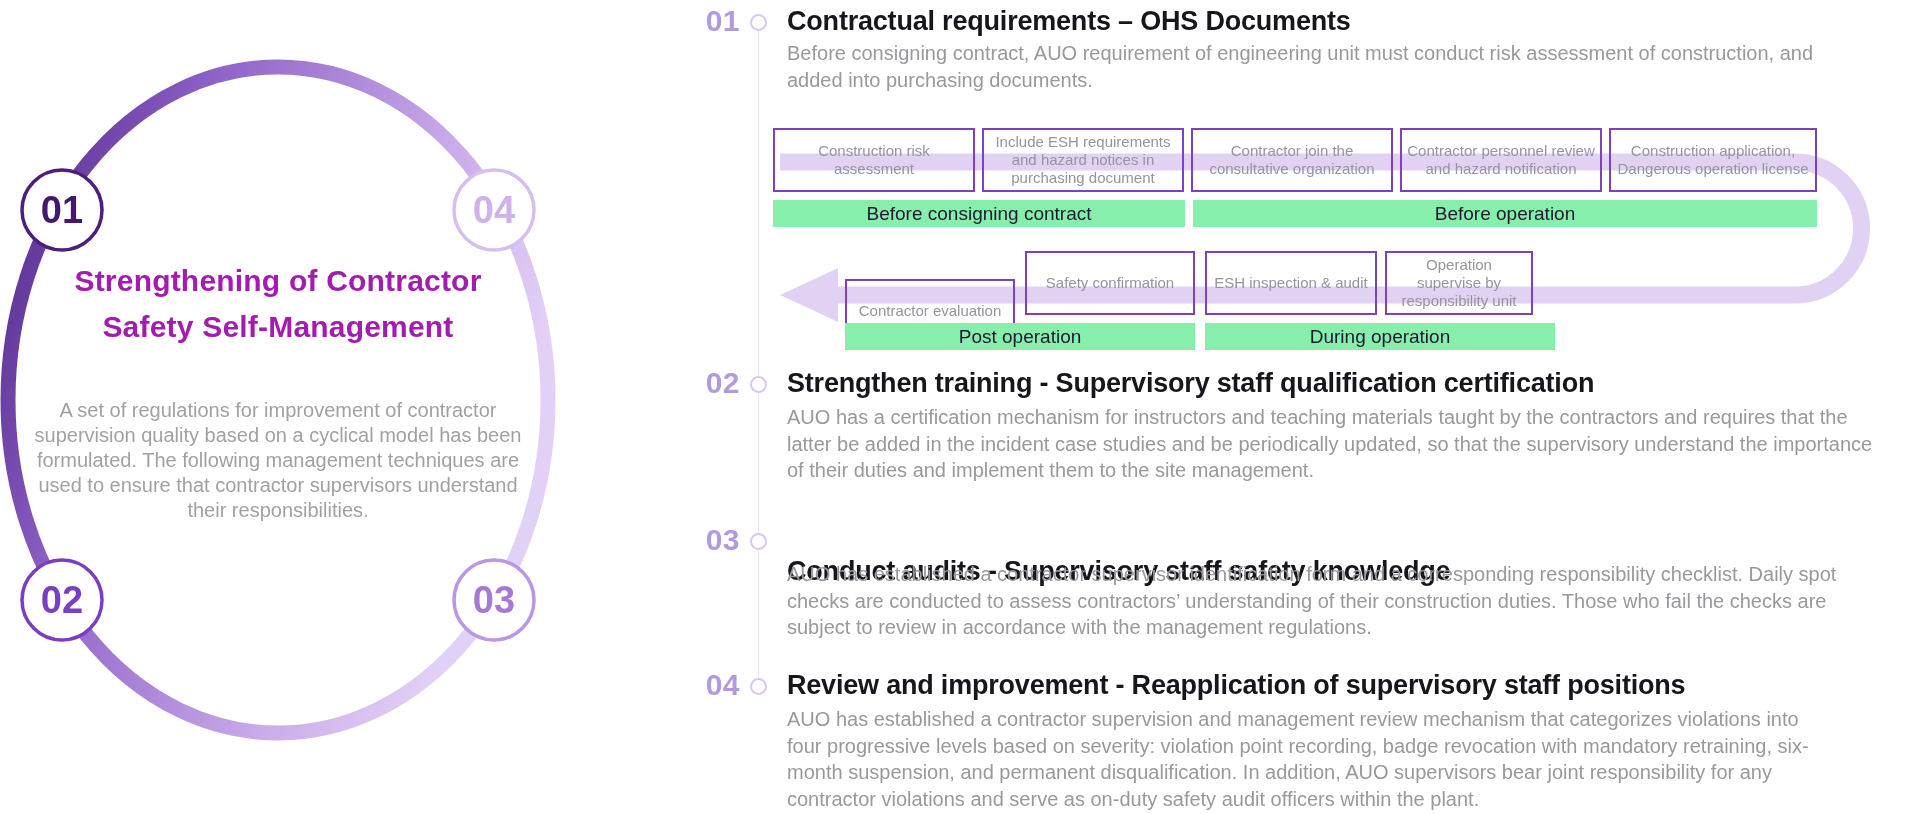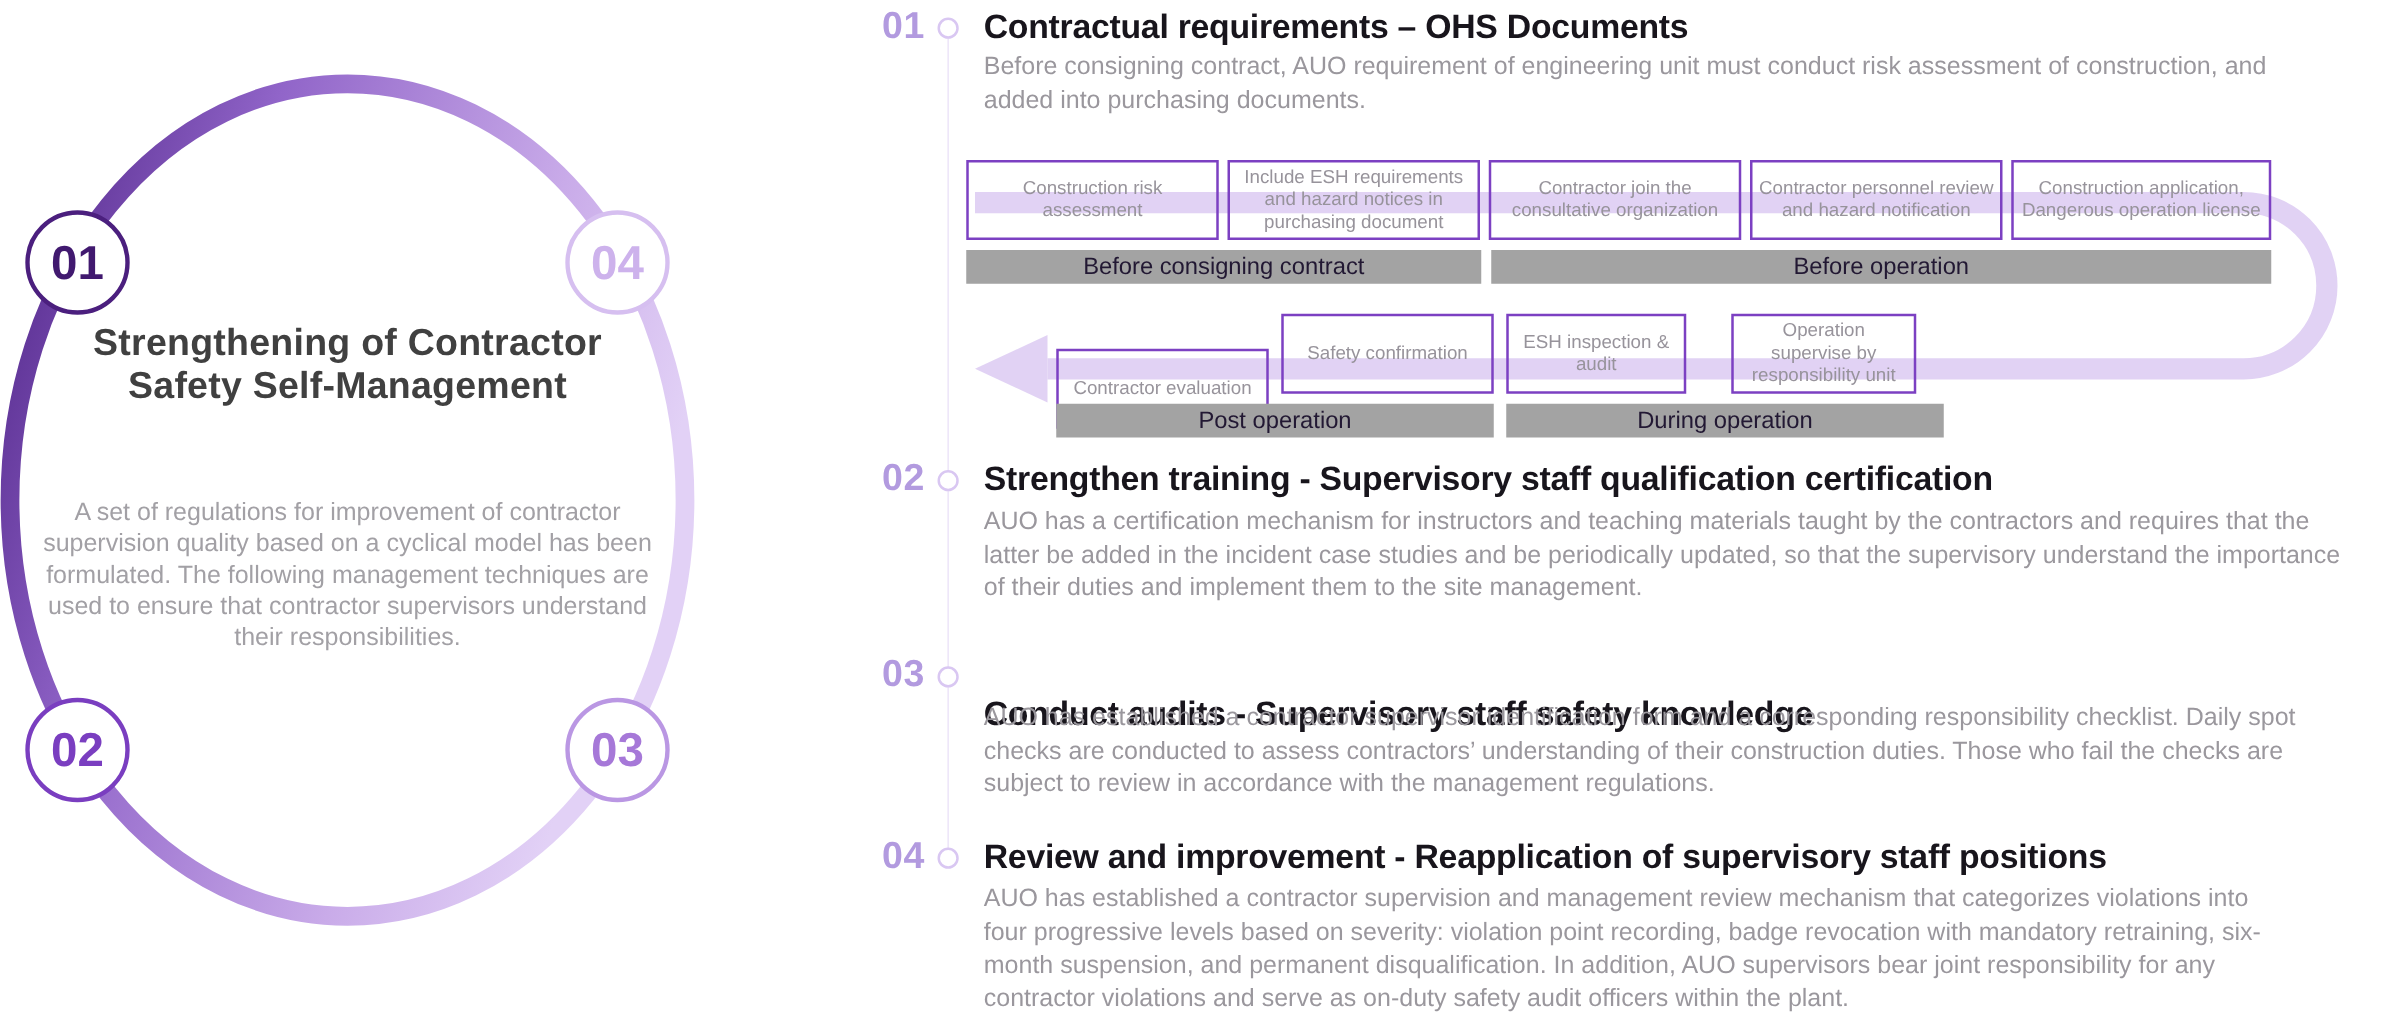--- a/index.html
+++ b/index.html
@@ -2,41 +2,41 @@
 <html><head>
 <meta charset="utf-8">
 <style>
   html,body{margin:0;padding:0;background:#ffffff;}
   body{font-family:"Liberation Sans","DejaVu Sans",sans-serif;}
   .canvas{position:relative;width:1911px;height:814px;background:#fff;overflow:hidden;}
 
   
   .ring-svg{position:absolute;left:0;top:0;}
   .diagram-title{position:absolute;left:28px;top:258px;width:500px;text-align:center;
-    font-size:30px;font-weight:bold;color:#404040;line-height:34px;letter-spacing:.2px;}
+    font-size:30px;font-weight:bold;color:#a21caf;line-height:46px;letter-spacing:.2px;}
   .diagram-desc{position:absolute;left:33px;top:398px;width:490px;text-align:center;
     font-size:20px;color:#a2a0a5;line-height:25px;}
 
   
   .timeline{position:absolute;left:758px;top:30px;width:1px;height:660px;background:#e9e0f7;}
   .bullet{position:absolute;width:13px;height:13px;border:2.5px solid #d9c7f2;border-radius:50%;
     background:#fff;}
   .sec-num{position:absolute;width:80px;text-align:right;font-size:30px;font-weight:bold;
     color:#b29adf;letter-spacing:.5px;}
   .sec-title{position:absolute;left:787px;font-size:27px;font-weight:bold;color:#18151c;
     letter-spacing:-.2px;white-space:nowrap;}
   .sec-body{position:absolute;left:787px;font-size:20px;color:#9a979d;line-height:26.5px;}
 
   
   .flow{position:absolute;left:730px;top:120px;width:1170px;height:235px;}
   .flow-svg{position:absolute;left:0;top:0;}
   .fbox{position:absolute;border:2.5px solid #7c40c2;display:flex;align-items:center;justify-content:center;
     text-align:center;color:#97939b;font-size:15px;line-height:1.22;padding:2px 5px;box-sizing:border-box;
     background:transparent;}
-  .fband{position:absolute;height:27px;background:#a3a3a3;display:flex;align-items:center;justify-content:center;
+  .fband{position:absolute;height:27px;background:#86efac;display:flex;align-items:center;justify-content:center;
     color:#221833;font-size:19px;font-weight:500;}
   .r1{top:8px;height:64px;}
   .r2{top:131px;height:64px;}
 </style>
 </head>
 <body>
 
 <div class="canvas">
 
   <svg class="ring-svg" width="560" height="814" viewBox="0 0 560 814">
@@ -92,21 +92,21 @@
     <div class="fbox r1" style="left:252px;width:202px;">Include ESH requirements and hazard notices in purchasing document</div>
     <div class="fbox r1" style="left:461px;width:202px;">Contractor join the consultative organization</div>
     <div class="fbox r1" style="left:670px;width:202px;">Contractor personnel review and hazard notification</div>
     <div class="fbox r1" style="left:879px;width:208px;">Construction application, Dangerous operation license</div>
 
     <div class="fband" style="left:43px;top:80px;width:412px;">Before consigning contract</div>
     <div class="fband" style="left:463px;top:80px;width:624px;">Before operation</div>
 
     <div class="fbox r2" style="left:115px;width:170px;margin-top:28px;">Contractor evaluation</div>
     <div class="fbox r2" style="left:295px;width:170px;">Safety confirmation</div>
-    <div class="fbox r2" style="left:475px;width:144px;">ESH inspection &amp; audit</div>
+    <div class="fbox r2" style="left:475px;width:172px;">ESH inspection &amp; audit</div>
     <div class="fbox r2" style="left:655px;width:148px;">Operation supervise by responsibility unit</div>
 
     <div class="fband" style="left:115px;top:203px;width:350px;">Post operation</div>
     <div class="fband" style="left:475px;top:203px;width:350px;">During operation</div>
   </div>
 
   <div class="sec-num" style="left:660px;top:366px;">02</div>
   <div class="sec-title" style="top:368px;">Strengthen training - Supervisory staff qualification certification</div>
   <div class="sec-body" style="top:404px;width:1095px;">AUO has a certification mechanism for instructors and teaching materials taught by the contractors and requires that the latter be added in the incident case studies and be periodically updated, so that the supervisory understand the importance of their duties and implement them to the site management.</div>
 

